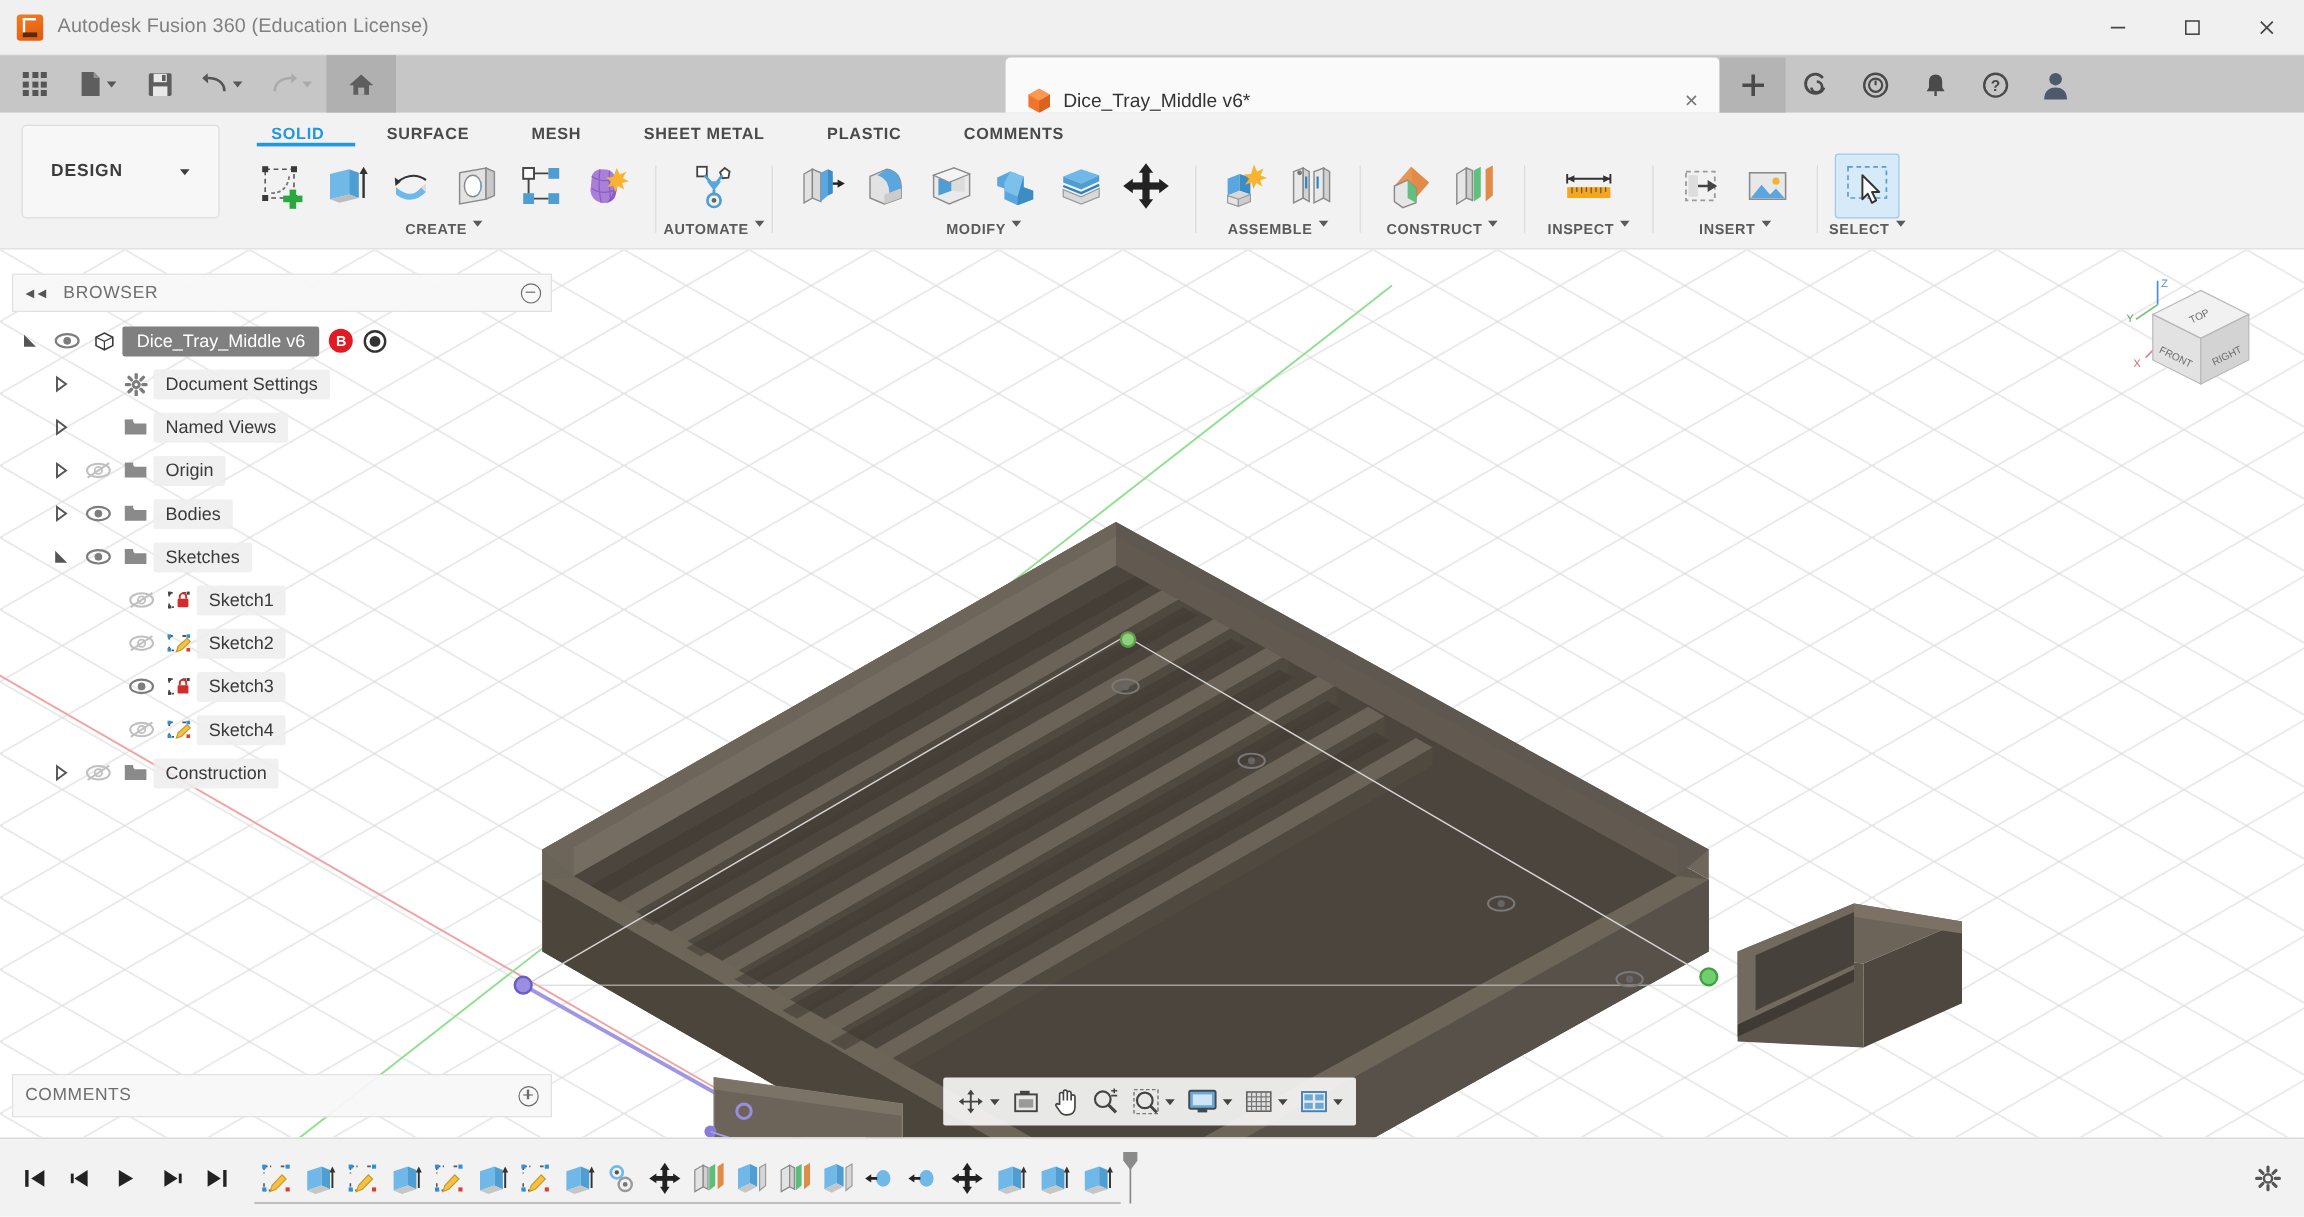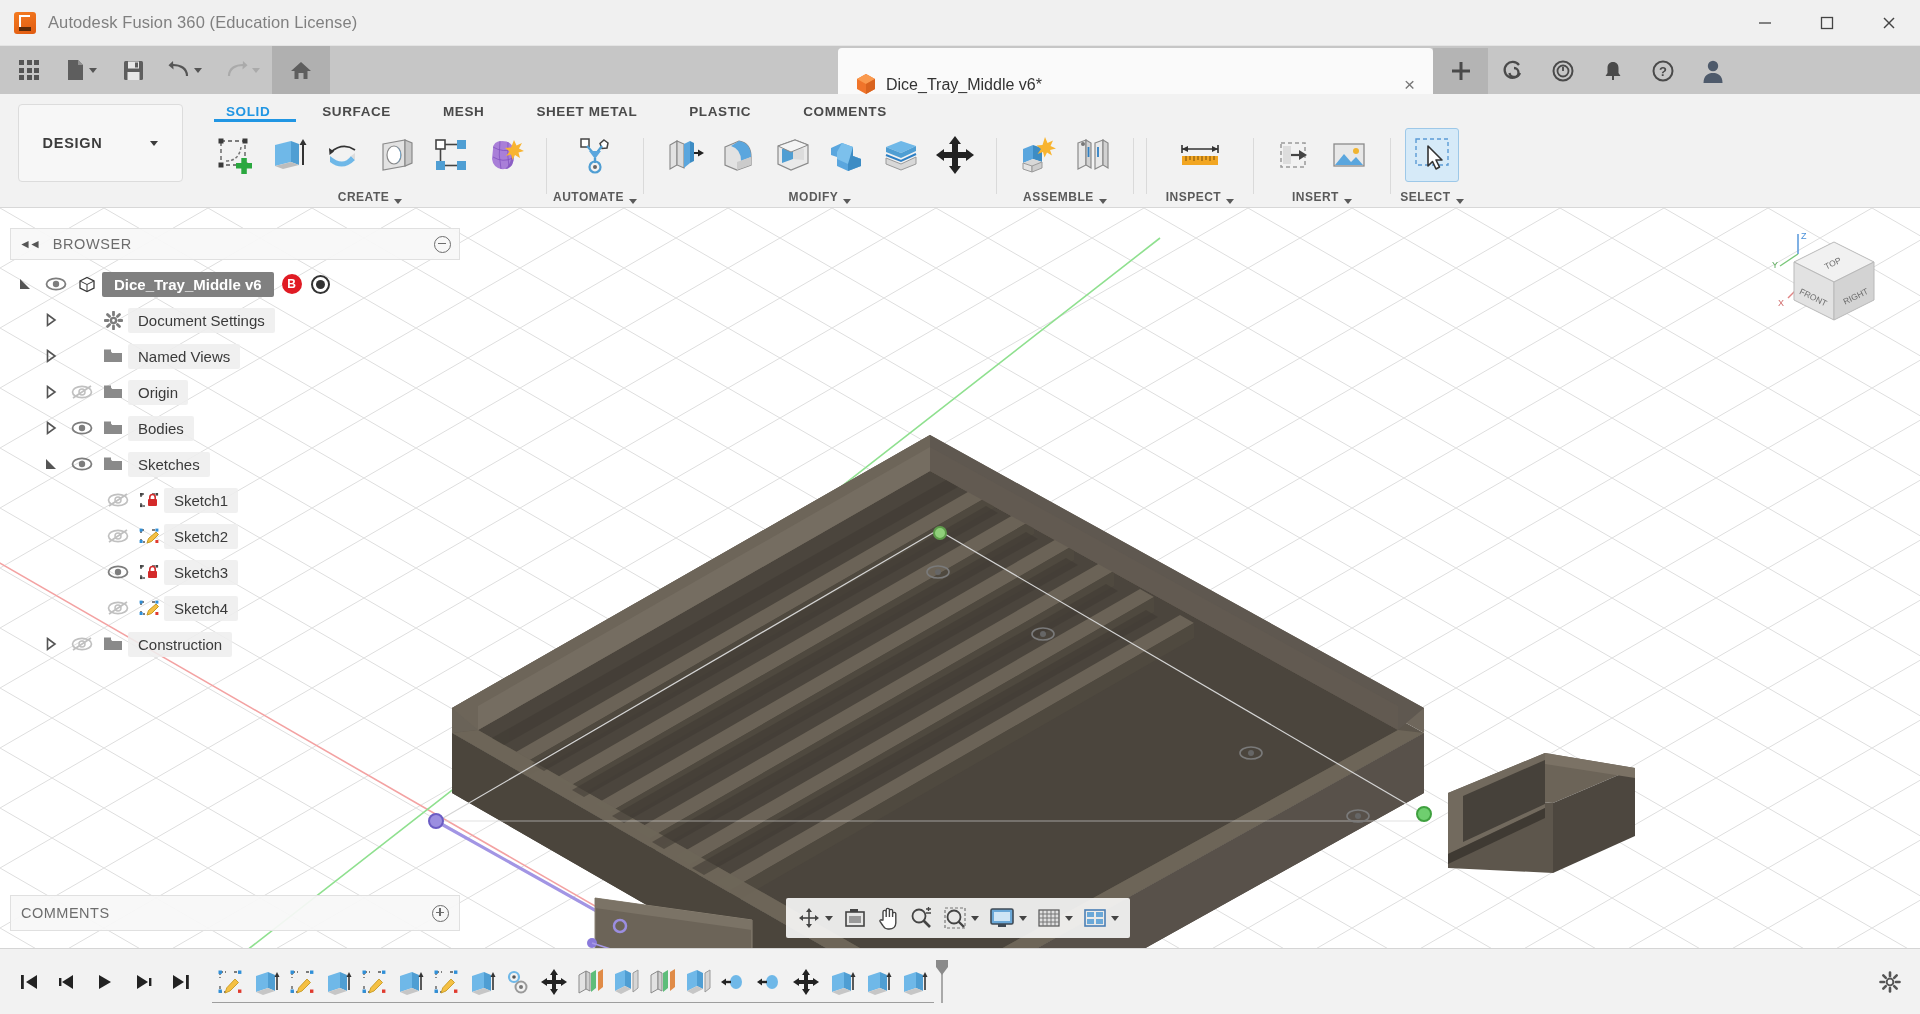--- a/index.html
+++ b/index.html
@@ -97,21 +97,21 @@
   }
   .rtab.active { color:#2196e3; }
   .rtab-underline {
     position:absolute; height:3px; background:#2196e3; top:25px;
   }
 
   .groups { position:absolute; left:200px; top:32px; height:80px; display:flex; align-items:flex-start; }
   .grp { height:80px; position:relative; display:flex; flex-direction:column; align-items:center; }
   .grp-icons { display:flex; align-items:center; height:58px; padding:0 8px; }
   .grp-label {
-    font-size:12px; color:#5a5a5a; letter-spacing:.5px; display:flex; align-items:flex-end;
+    font-size:12px; color:#5a5a5a; letter-spacing:.5px; display:flex; align-items:flex-start;
     justify-content:center; height:20px; width:100%; font-weight:bold;
   }
   .grp-label .caret-sm { border-top-color:#5a5a5a; margin-left:5px; }
   .tool { width:54px; height:54px; display:flex; align-items:center; justify-content:center; position:relative; }
   .tool.sel { background:#d6eaf8; border:1px solid #9dc8e8; border-radius:3px; }
   .divider { width:1px; height:56px; background:#dadada; margin:0 6px; align-self:center; }
 
   
   .browser {
     position:absolute; left:10px; top:228px; width:450px; z-index:20;
@@ -133,21 +133,21 @@
 
   .tree { padding-top:6px; }
   .trow { display:flex; align-items:center; height:36px; }
   .trow .arrow { width:30px; display:flex; align-items:center; justify-content:center; }
   .trow .eye { width:32px; display:flex; align-items:center; justify-content:center; }
   .trow .tico { width:30px; display:flex; align-items:center; justify-content:center; }
   .trow .tlabel {
     font-size:15px; color:#3a3a3a; background:rgba(238,238,238,0.88);
     padding:4px 10px; border-radius:2px; white-space:nowrap;
   }
-  .trow.root .tlabel { background:#808080; color:#fff; font-weight:bold; padding:4px 12px; }
+  .trow.root .tlabel { background:#808080; color:#fff; font-weight:normal; padding:4px 12px; }
   .trow .badge-b {
     width:20px;height:20px;border-radius:50%;background:#e01b24;color:#fff;
     font-size:12px;font-weight:bold;display:flex;align-items:center;justify-content:center;
     margin-left:8px;
   }
   .trow .radio-dot {
     width:19px;height:19px;border-radius:50%;border:2px solid #333;margin-left:9px;
     display:flex;align-items:center;justify-content:center;
   }
   .trow .radio-dot i { width:9px;height:9px;border-radius:50%;background:#333;display:block; }
@@ -534,20 +534,44 @@
           </div>
         </div>
         <div class="grp-label">
           <span>ASSEMBLE</span>
             <span class="caret-sm"></span>
         </div>
       </div>
 
       <div class="divider"></div>
 
+      <div class="grp">
+        <div class="grp-icons">
+          <div class="tool">
+            <svg width="40" height="40">
+              <path d="M21 4 L36 17 L23 32 L8 19 Z" fill="#e08b47"></path>
+              <path d="M8 19 L21 4 L23 32 Z" fill="#ef9f5f" opacity=".6"></path>
+              <path d="M7 20 L18 15 L25 22 V34 L14 38 L7 33 Z" fill="#e6e6e6" stroke="#8a8a8a" stroke-width="1.2"></path>
+              <path d="M18 15 L25 22 V34 L18 30 Z" fill="#62c07f"></path>
+            </svg>
+          </div>
+          <div class="tool">
+            <svg width="40" height="40">
+              <path d="M5 10 L13 5 V30 L5 35 Z" fill="#e6e6e6" stroke="#8a8a8a" stroke-width="1.2"></path>
+              <path d="M13 5 L18 7 V32 L13 30 Z" fill="#d0d0d0" stroke="#8a8a8a" stroke-width="1.2"></path>
+              <path d="M19 7 L25 4 V29 L19 33 Z" fill="#62c07f"></path>
+              <path d="M29 6 L35 3 V28 L29 33 Z" fill="#e08b47"></path>
+            </svg>
+          </div>
+        </div>
+        <div class="grp-label">
+          <span>CONSTRUCT</span>
+            <span class="caret-sm"></span>
+        </div>
+      </div>
 
       <div class="divider"></div>
 
       <div class="grp">
         <div class="grp-icons">
           <div class="tool" style="width:78px;">
             <svg width="48" height="40">
               <line x1="6" y1="14" x2="42" y2="14" stroke="#333" stroke-width="1.6"></line>
               <path d="M6 10 V18 M42 10 V18" stroke="#333" stroke-width="1.6"></path>
               <path d="M6 14 L12 11 V17 Z" fill="#333"></path>

